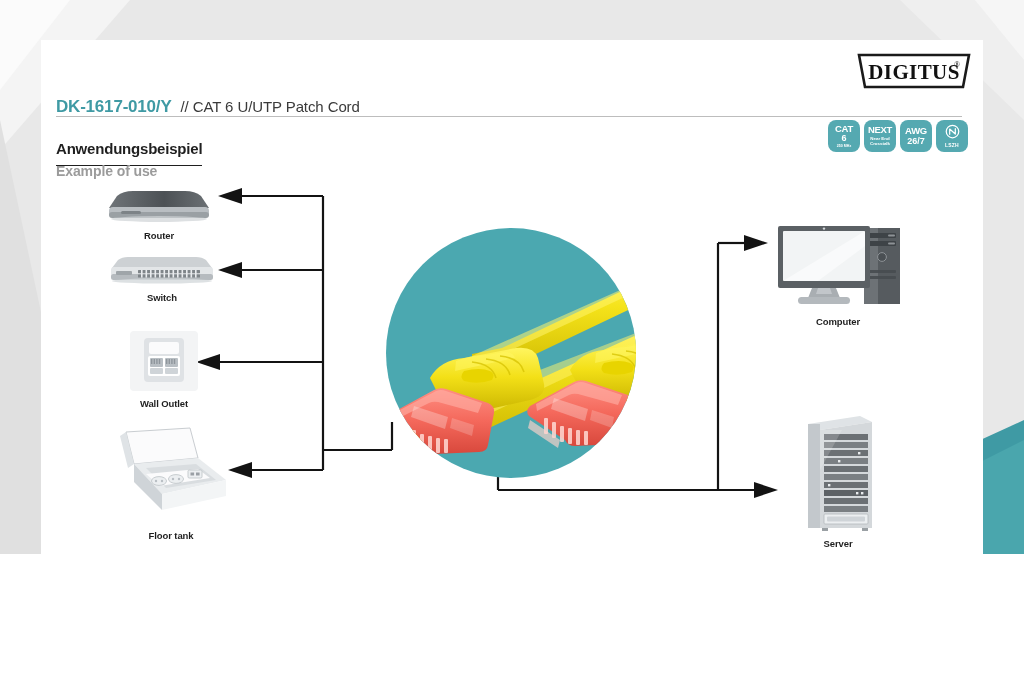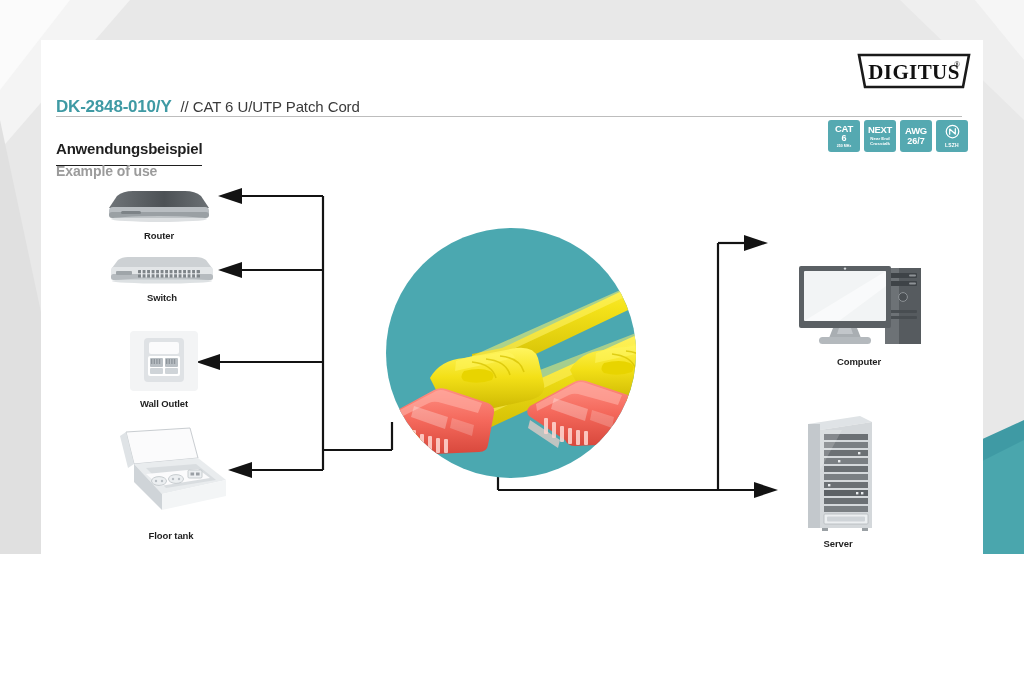--- a/index.html
+++ b/index.html
@@ -51,21 +51,21 @@
     position:absolute;left:56px;top:163px;
     font-size:14px;font-weight:bold;color:#9b9b9b;letter-spacing:-0.1px;
   }
 
   
   .badges{
     position:absolute;left:828px;top:120px;
     display:flex;gap:4px;
   }
   .badge{
-    width:32px;height:32px;border-radius:3px;background:#55a9b1;
+    width:32px;height:32px;border-radius:8px;background:#55a9b1;
     color:#ffffff;display:flex;flex-direction:column;
     align-items:center;justify-content:center;line-height:1;
     text-align:center;overflow:hidden;
   }
   .badge .b1{font-size:9.5px;font-weight:bold;letter-spacing:-0.3px;}
   .badge .b2{font-size:9px;font-weight:bold;margin-top:1px;}
   .badge .b3{font-size:3.6px;font-weight:bold;margin-top:1px;line-height:1.15;}
   .badge .bsm{font-size:4.4px;font-weight:bold;margin-top:1px;line-height:1.2;}
   .badge .blbl{font-size:5px;font-weight:bold;margin-top:1.5px;letter-spacing:0.2px;}
 
@@ -128,21 +128,21 @@
 
   <div class="logo-box">
     <svg width="114" height="36" viewBox="0 0 114 36" xmlns="http://www.w3.org/2000/svg">
       <polygon points="2,2 112,2 106,34 8,34" fill="#ffffff" stroke="#1a1a1a" stroke-width="2.6"></polygon>
       <text x="57" y="26" text-anchor="middle" font-family="Liberation Serif, serif" font-size="21" font-weight="bold" fill="#111111" letter-spacing="0.4">DIGITUS</text>
       <text x="100" y="14" text-anchor="middle" font-family="Liberation Serif, serif" font-size="8" fill="#111111">®</text>
     </svg>
   </div>
 
   <div class="sku-row">
-    <span class="sku">DK-2848-010/Y</span>
+    <span class="sku">DK-1617-010/Y</span>
     <span class="sku-desc">// CAT 6 U/UTP Patch Cord</span>
   </div>
   <div class="hrule"></div>
 
   <div class="sec-de">Anwendungsbeispiel</div>
   <div class="sec-en">Example of use</div>
 
   <div class="badges">
     <div class="badge">
       <span class="b1">CAT</span>
@@ -386,21 +386,21 @@
         <circle cx="61" cy="55" r="1.2"></circle>
           <circle cx="67" cy="55" r="1.2"></circle>
       </g>
       <rect x="76" y="46" width="14" height="8" rx="1.2" fill="#eceff1" stroke="#c2c7cb" stroke-width="0.9"></rect>
       <rect x="78.5" y="48.5" width="3.6" height="3" fill="#9aa0a5"></rect>
       <rect x="84" y="48.5" width="3.6" height="3" fill="#9aa0a5"></rect>
     </svg>
     <div class="cap">Floor tank</div>
   </div>
 
-  <div class="node" style="left:793px;top:226px;width:132px;margin-top:40px;">
+  <div class="node" style="left:772px;top:226px;width:132px;">
     <svg class="art" width="132" height="84" viewBox="0 0 132 84" xmlns="http://www.w3.org/2000/svg">
 
       <rect x="92" y="2" width="36" height="76" fill="#565b5f"></rect>
       <rect x="92" y="2" width="14" height="76" fill="#6d7276"></rect>
       <g fill="#3e4347">
         <rect x="96" y="7" width="28" height="5" rx="1"></rect>
         <rect x="96" y="15" width="28" height="5" rx="1"></rect>
       </g>
       <g fill="#8d9296">
         <rect x="116" y="8.5" width="7" height="2" rx="1"></rect>

